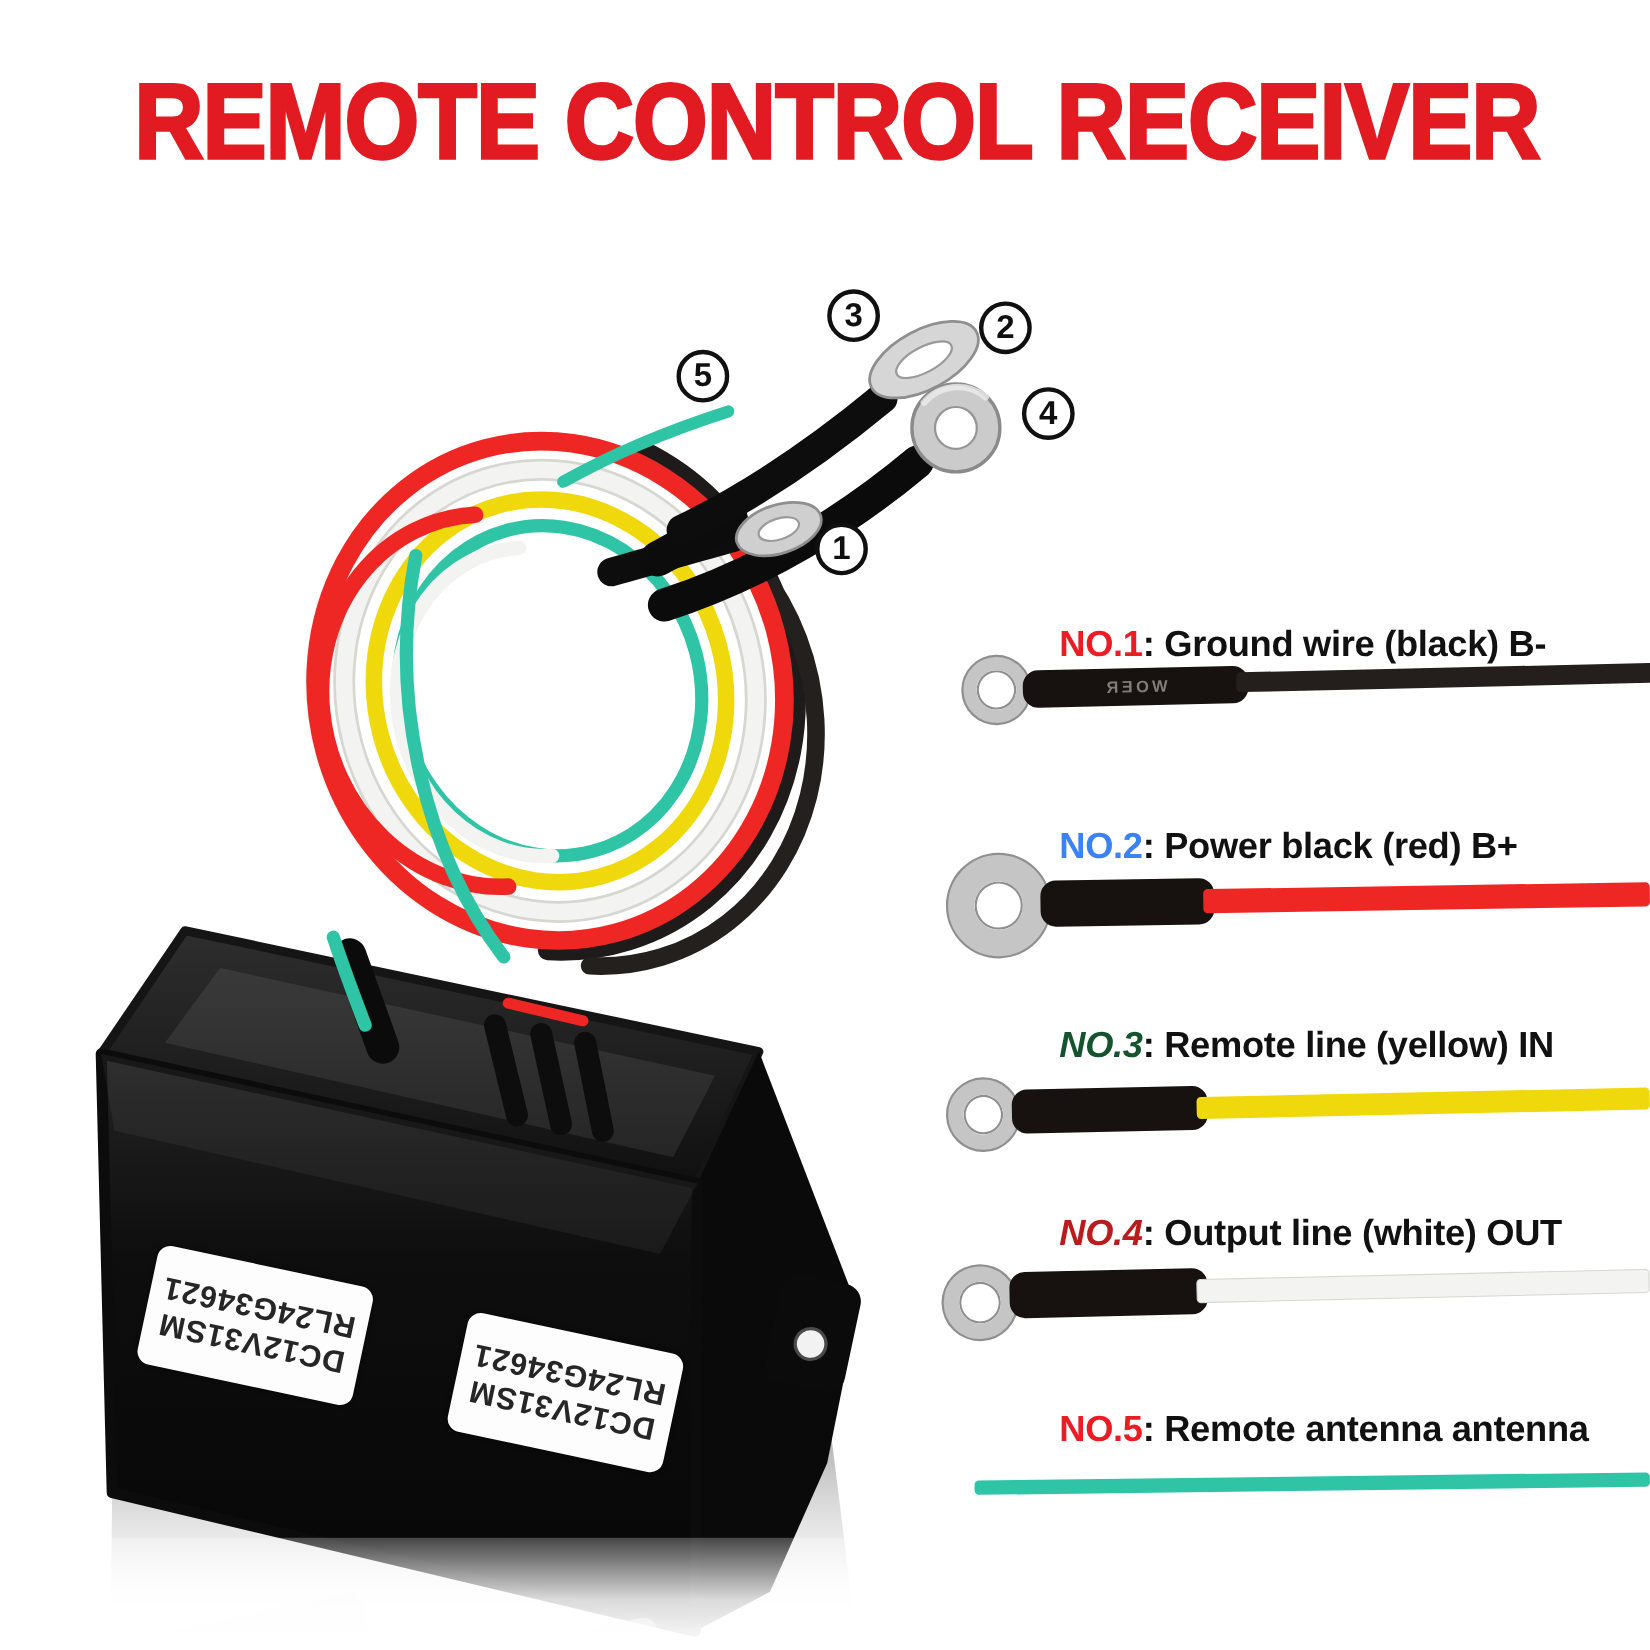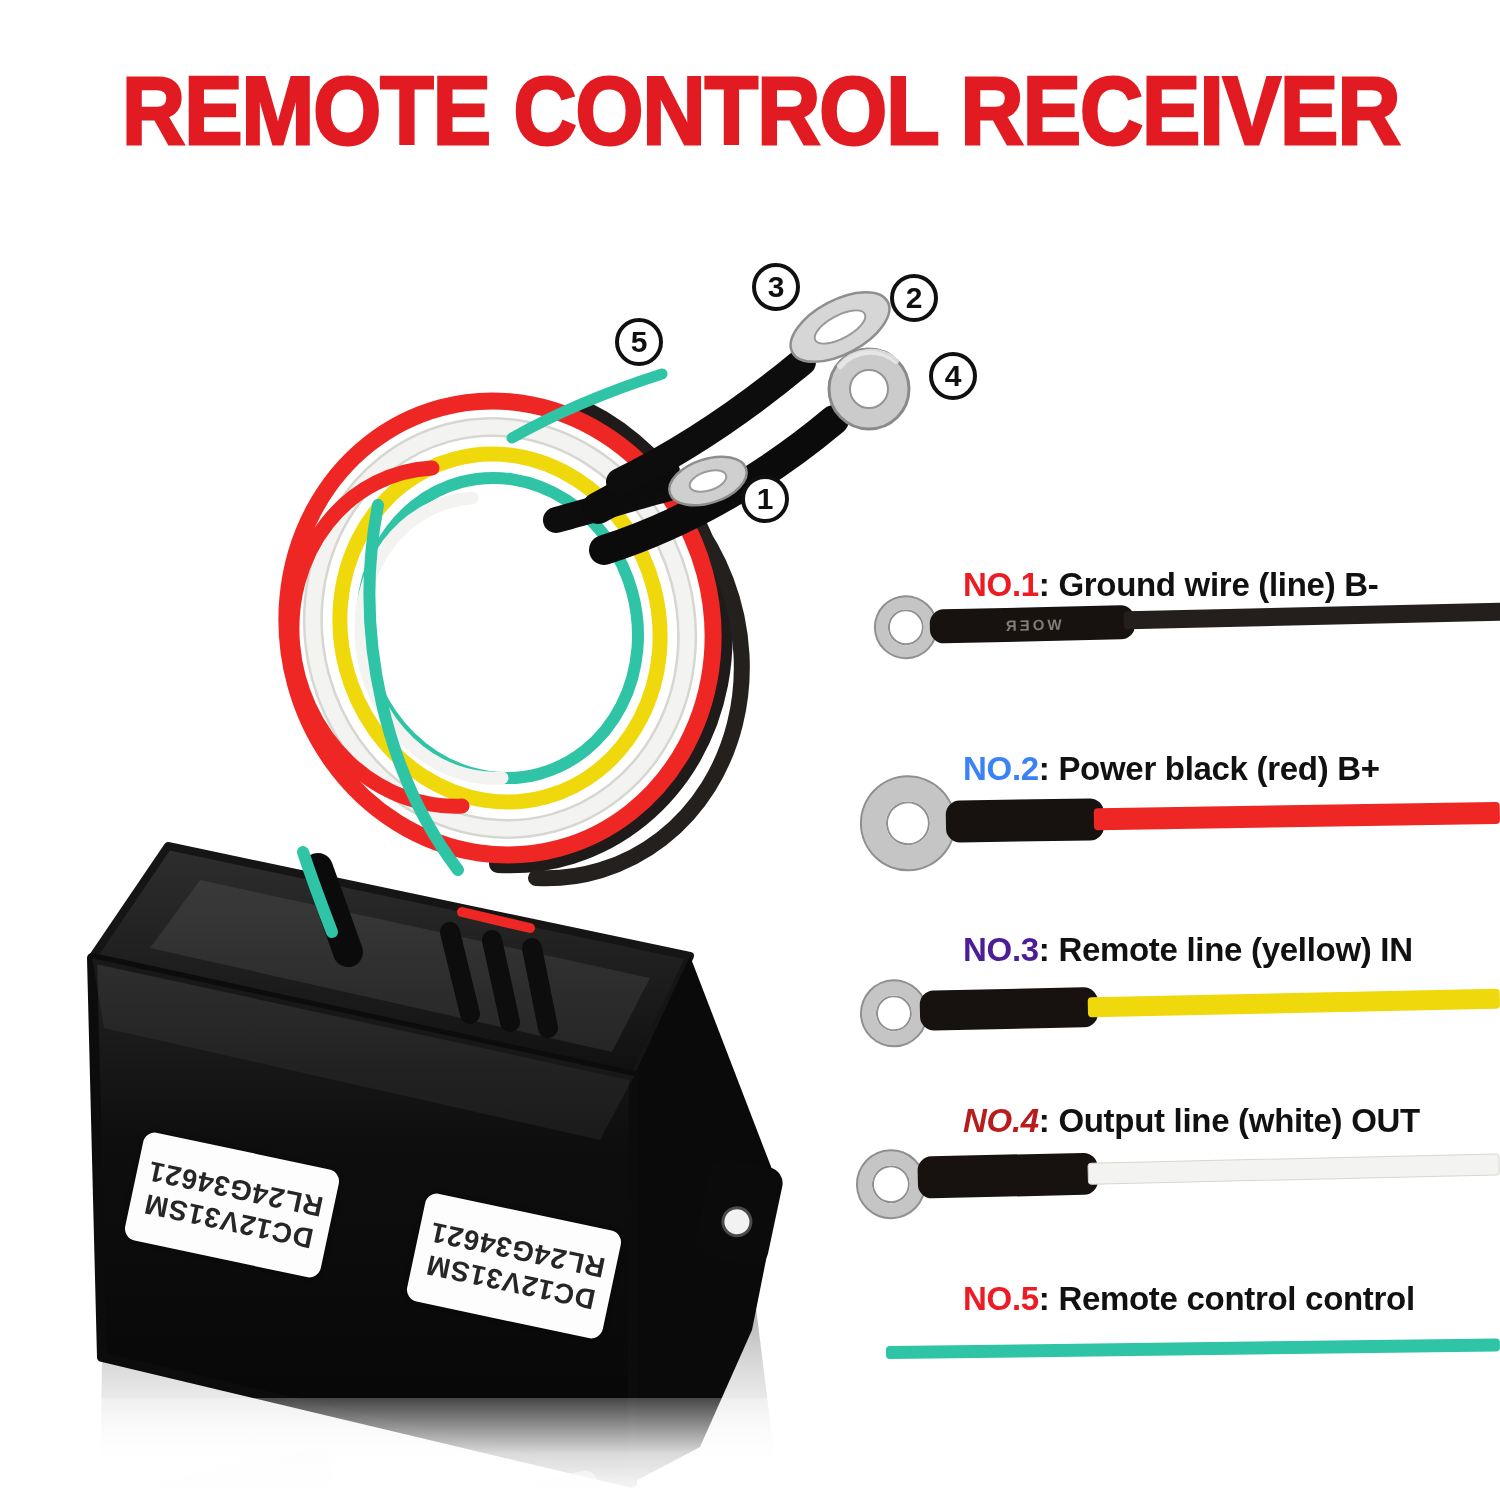--- a/index.html
+++ b/index.html
@@ -187,58 +187,58 @@
 
   <div class="callout" id="callout-1">1</div>
   <div class="callout" id="callout-2">2</div>
   <div class="callout" id="callout-3">3</div>
   <div class="callout" id="callout-4">4</div>
   <div class="callout" id="callout-5">5</div>
 
   <div>
 
     <div class="legend-heading" id="heading-1">
-      <span class="no" style="color: rgb(237, 28, 36);">NO.1</span><span class="desc">: Ground wire (line) B-</span>
+      <span class="no" style="color: rgb(237, 28, 36);">NO.1</span><span class="desc">: Ground wire (black) B-</span>
     </div>
     <div class="wire-graphic" id="graphic-1">
       <span class="ring"></span>
       <span class="sleeve">
           <span class="sleeve-text">WOER</span>
         </span>
       <span class="wire" style="background-color: rgb(36, 30, 28);"></span>
     </div>
 
     <div class="legend-heading" id="heading-2">
       <span class="no" style="color: #3b82f6;">NO.2</span><span class="desc">: Power black (red) B+</span>
     </div>
     <div class="wire-graphic" id="graphic-2">
       <span class="ring"></span>
       <span class="sleeve"></span>
       <span class="wire" style="background-color: rgb(238, 39, 36);"></span>
     </div>
 
     <div class="legend-heading" id="heading-3">
-      <span class="no" style="color: #4c1d95;">NO.3</span><span class="desc">: Remote line (yellow) IN</span>
+      <span class="no" style="color: #14532d; font-style: italic;">NO.3</span><span class="desc">: Remote line (yellow) IN</span>
     </div>
     <div class="wire-graphic" id="graphic-3">
       <span class="ring"></span>
       <span class="sleeve"></span>
       <span class="wire" style="background-color: rgb(239, 217, 13);"></span>
     </div>
 
     <div class="legend-heading" id="heading-4">
       <span class="no" style="color: #b91c1c; font-style: italic;">NO.4</span><span class="desc">: Output line (white) OUT</span>
     </div>
     <div class="wire-graphic" id="graphic-4">
       <span class="ring"></span>
       <span class="sleeve"></span>
       <span class="wire" style="background-color: rgb(243, 243, 241);"></span>
     </div>
 
     <div class="legend-heading" id="heading-5">
-      <span class="no" style="color: rgb(237, 28, 36);">NO.5</span><span class="desc">: Remote control control</span>
+      <span class="no" style="color: rgb(237, 28, 36);">NO.5</span><span class="desc">: Remote antenna antenna</span>
     </div>
     <div class="wire-graphic" id="graphic-5">
       <span class="wire" style="background-color: rgb(46, 196, 165);"></span>
     </div>
 
   </div>
 </div>
 
 </body></html>

